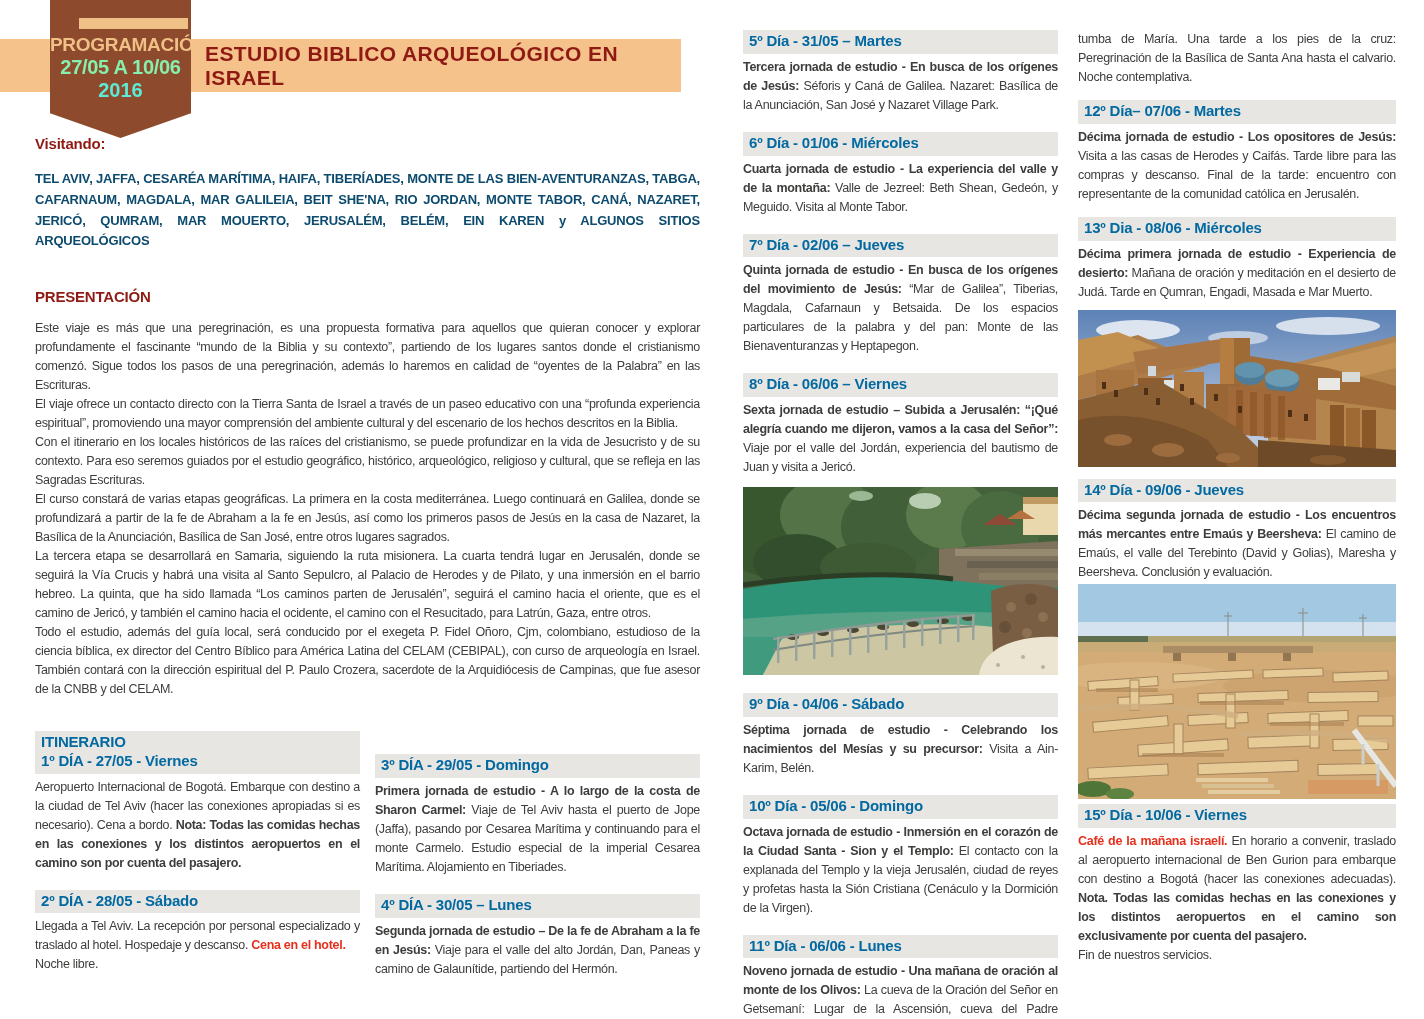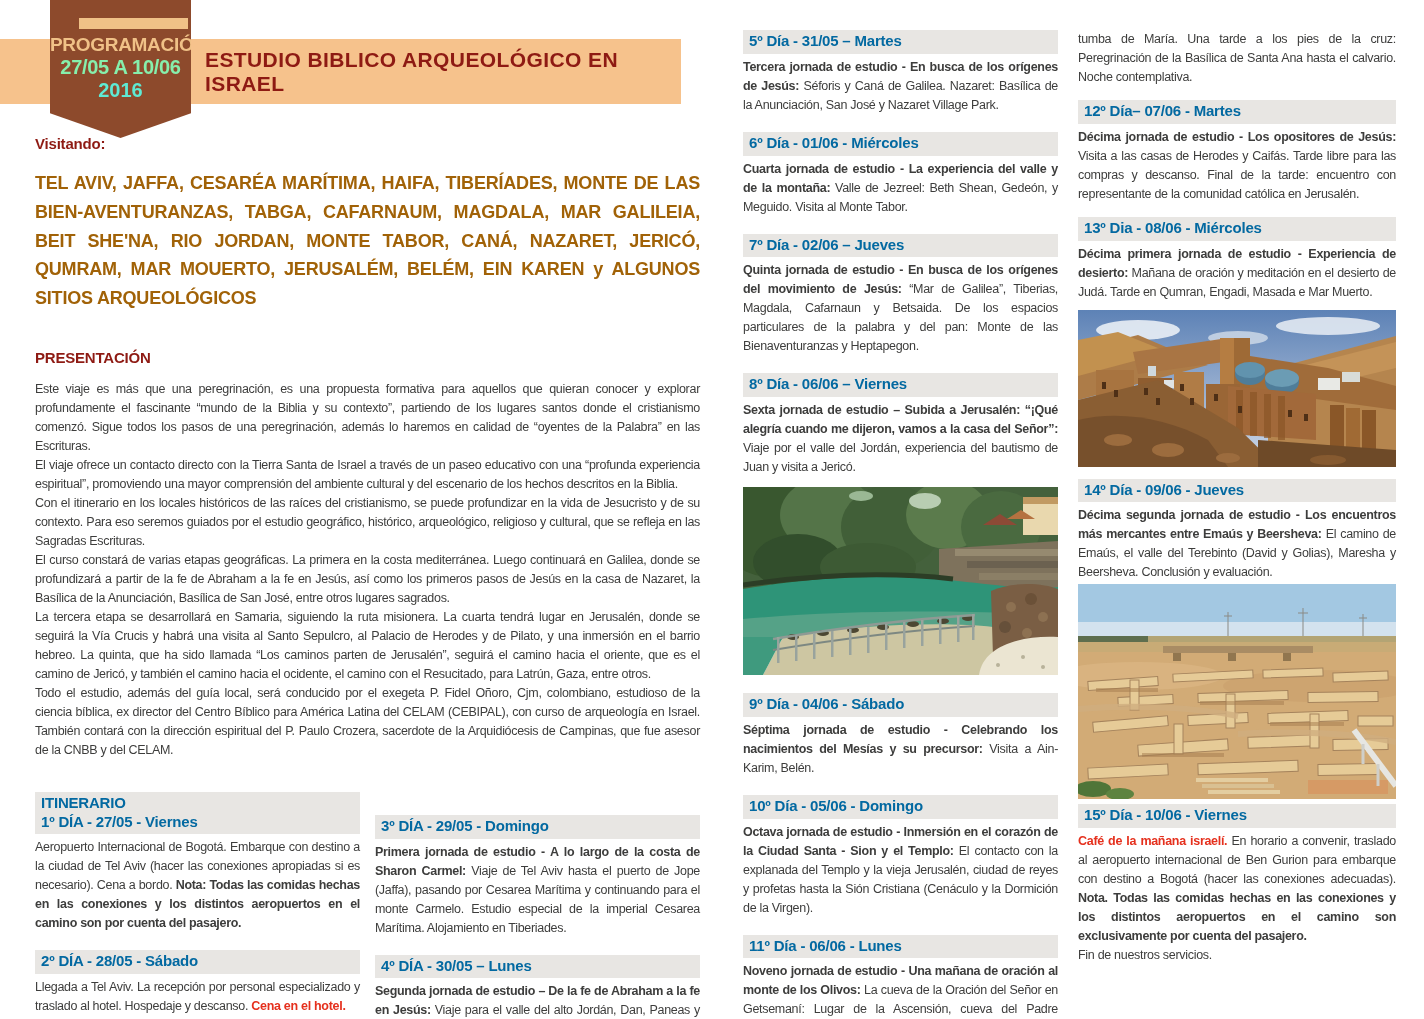--- a/index.html
+++ b/index.html
@@ -6,21 +6,21 @@
   html,body { background:#ffffff; }
   body {
     width:1424px; height:1019px;
     font-family:"Liberation Sans", sans-serif;
     color:#3d3d3c;
     position:relative;
   }
   .page { position:absolute; left:0; top:0; width:1424px; height:1019px; background:#fff; overflow:hidden; }
 
   
-  .banner { position:absolute; left:0; top:39px; width:681px; height:65px; background:#f6c28c; z-index:1;padding-left:40px; }
+  .banner { position:absolute; left:0; top:39px; width:681px; height:53px; background:#f6c28c; z-index:1;padding-left:40px; }
   .banner-title {
     position:absolute; left:205px; right:8px; top:0; height:100%;
     display:flex; align-items:center; justify-content:center;
     color:#8e1a13; font-weight:bold; font-size:21px; letter-spacing:.4px;
   }
   .ribbon {
     position:absolute; left:50px; top:0; width:141px; height:138px;
     background:#8d4a2c; z-index:2; text-align:center;
     clip-path:polygon(0 0,100% 0,100% 82%,50% 100%,0 82%);
   }
@@ -29,22 +29,22 @@
   .ribbon-l2 { color:#86efac; font-weight:bold; font-size:20px; letter-spacing:-.3px; }
   .ribbon-l3 { color:#5eead4; font-weight:bold; font-size:20px; }
 
   
   .col-left  { position:absolute; left:35px;  top:135px; width:665px; }
   .col-mid   { position:absolute; left:743px; top:30px;  width:315px; }
   .col-right { position:absolute; left:1078px;top:30px;  width:318px; }
 
   .maroon-heading { color:#8e1a13; font-weight:bold; font-size:15px; letter-spacing:-.2px; }
   .visit-places {
-    margin-top:17px; font-weight:bold; font-size:18px; line-height:1.6;
-    text-align:justify; color:#a16207; letter-spacing:-.2px;
+    margin-top:17px; font-weight:bold; font-size:13px; line-height:1.6;
+    text-align:justify; color:#0c4a6e; letter-spacing:-.2px;
   }
   .pres-heading { margin-top:36px; }
   .pres-body { margin-top:14px; font-size:12.5px; line-height:1.52; text-align:justify; letter-spacing:-.3px; }
   .pres-body p { margin:0; }
 
   .itin-grid { margin-top:32px; display:grid; grid-template-columns:1fr 1fr; column-gap:15px; }
   .itin-col-2 { margin-top:23px; }
 
   .day { margin-bottom:17px; }
   .col-right .day { margin-bottom:13px; }

